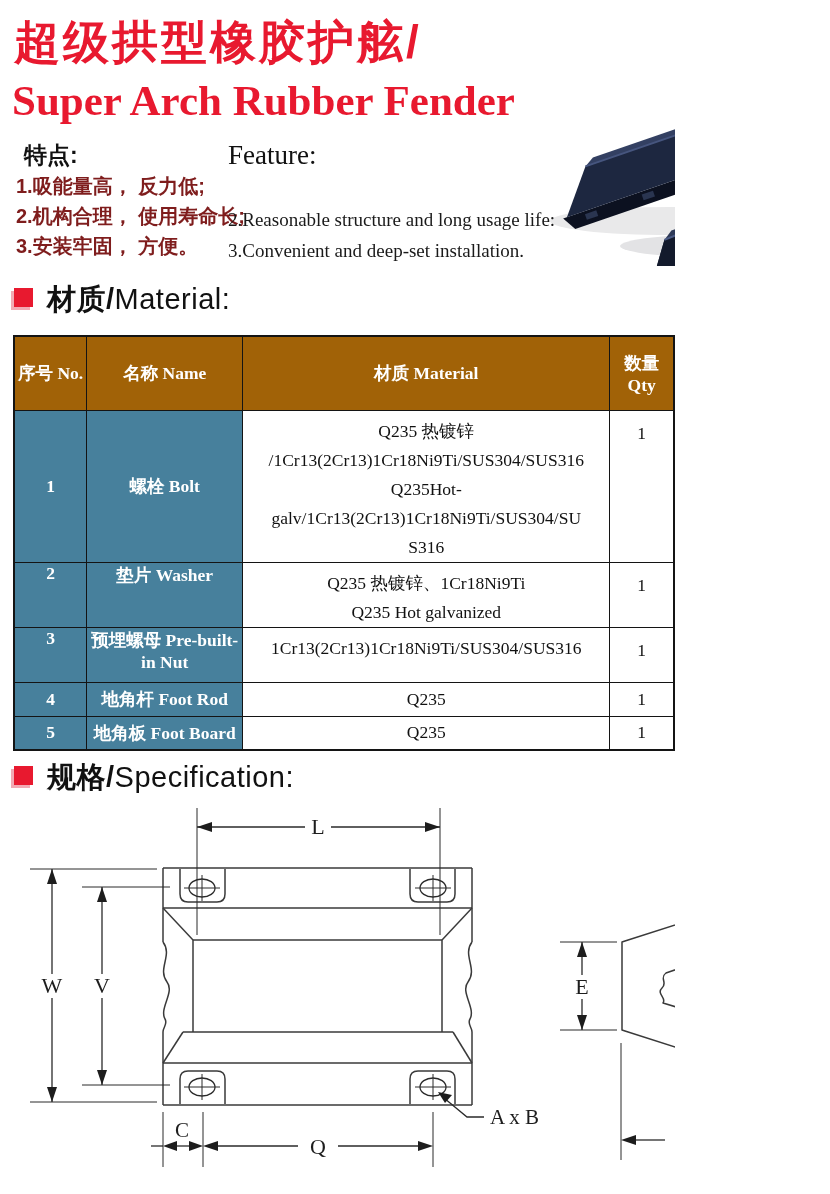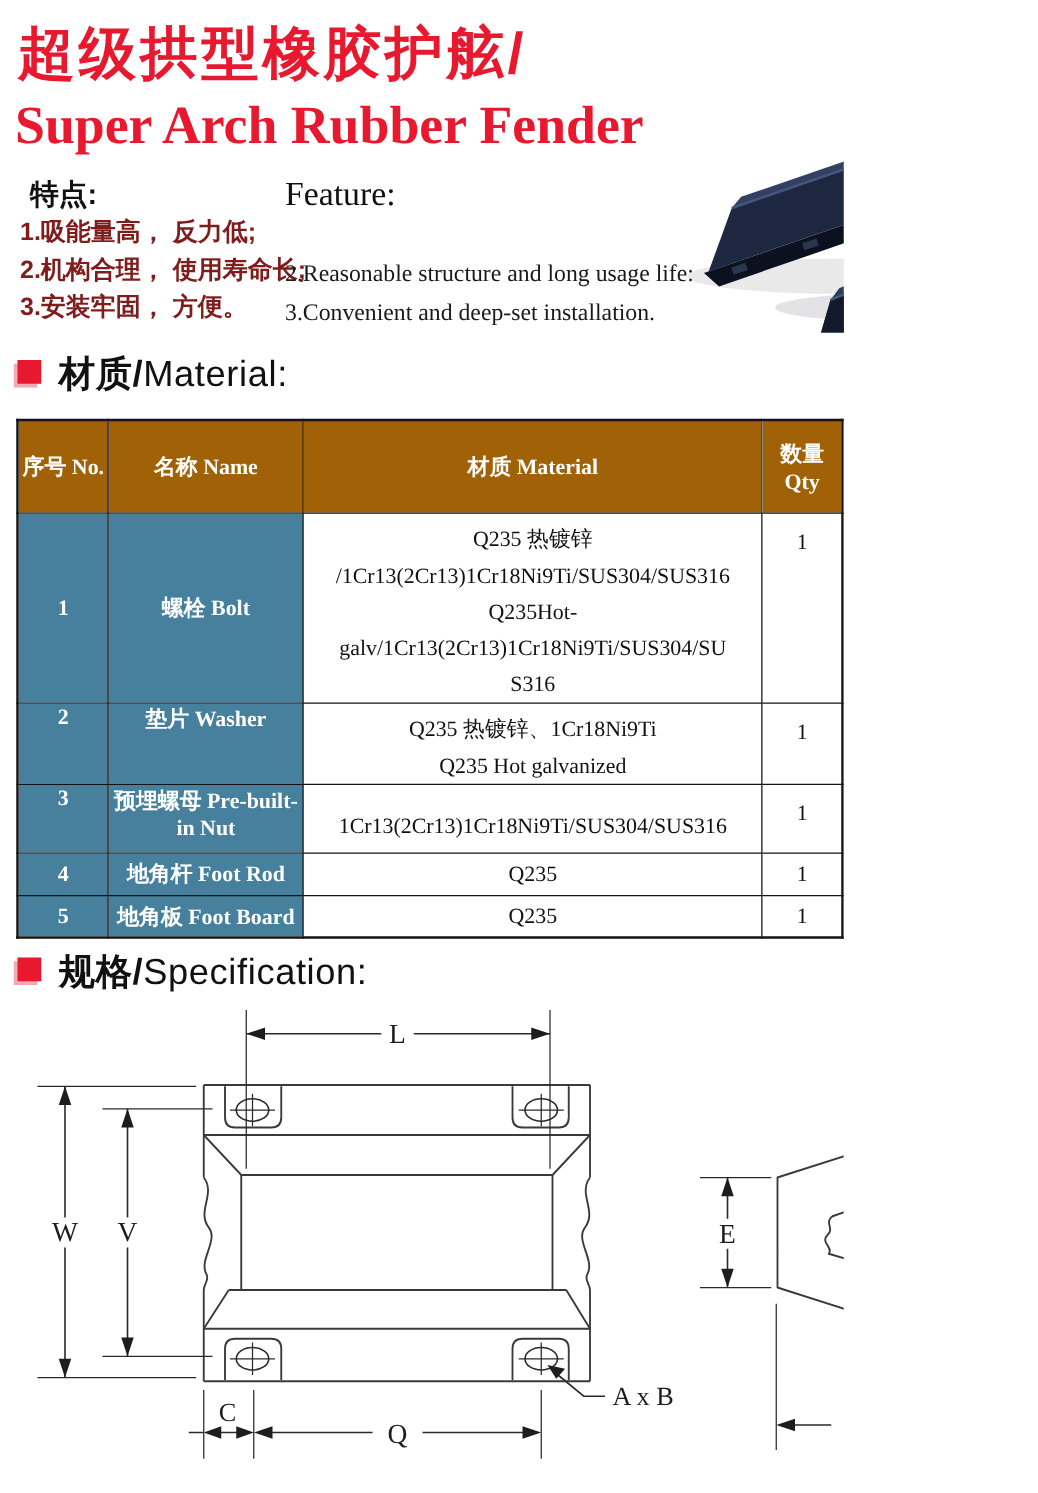--- a/index.html
+++ b/index.html
@@ -126,21 +126,21 @@
         </div>
       </td>
       <td class="plain">
             <div class="qty">1</div>
           </td>
     </tr>
     <tr style="height:55px">
       <td class="teal vtop">3</td>
       <td class="teal vtop">预埋螺母  Pre-built-in Nut</td>
       <td class="plain">
-        <div style="padding-top:18px">
+        <div style="padding-top:6px">
           <div class="matline">1Cr13(2Cr13)1Cr18Ni9Ti/SUS304/SUS316</div>
         </div>
       </td>
       <td class="plain">
             <div class="qty">1</div>
           </td>
     </tr>
     <tr style="height:34px">
       <td class="teal vmid">4</td>
       <td class="teal vmid">地角杆  Foot Rod</td>

